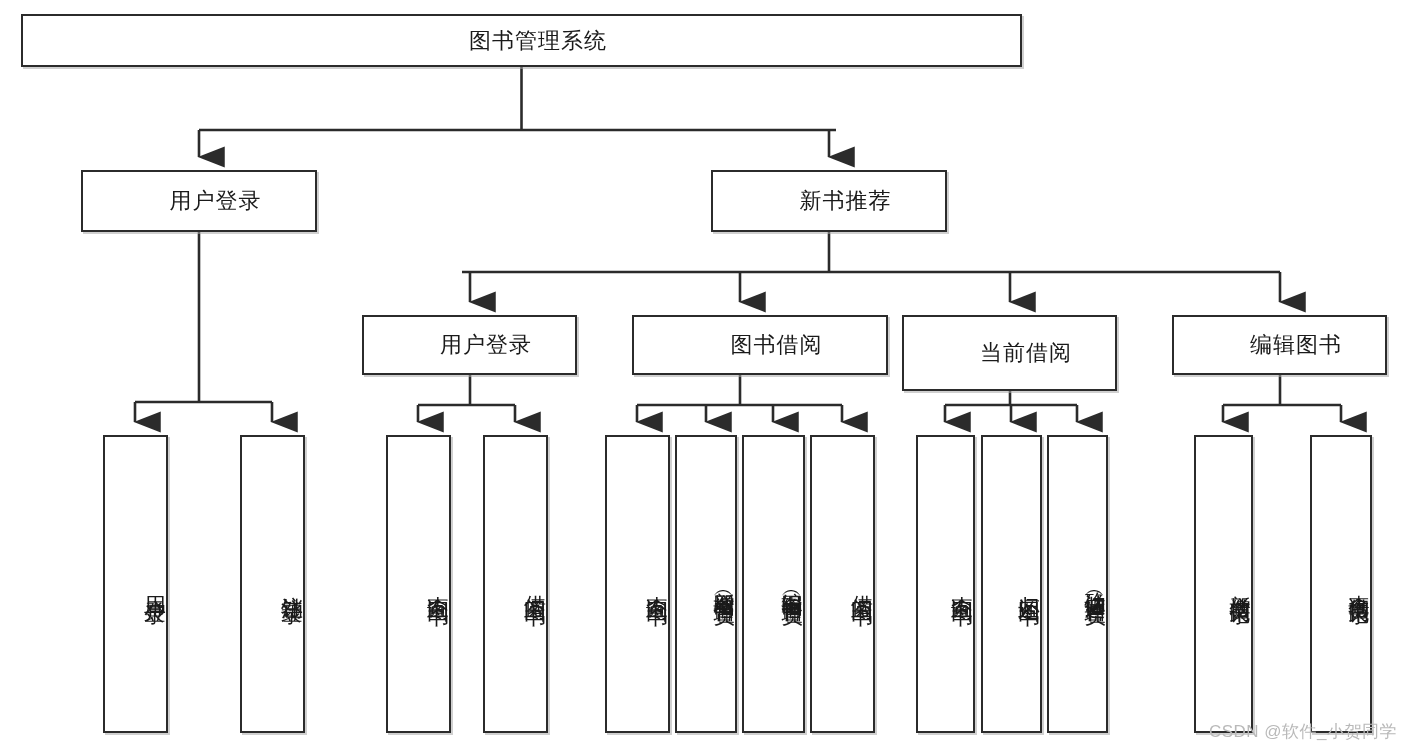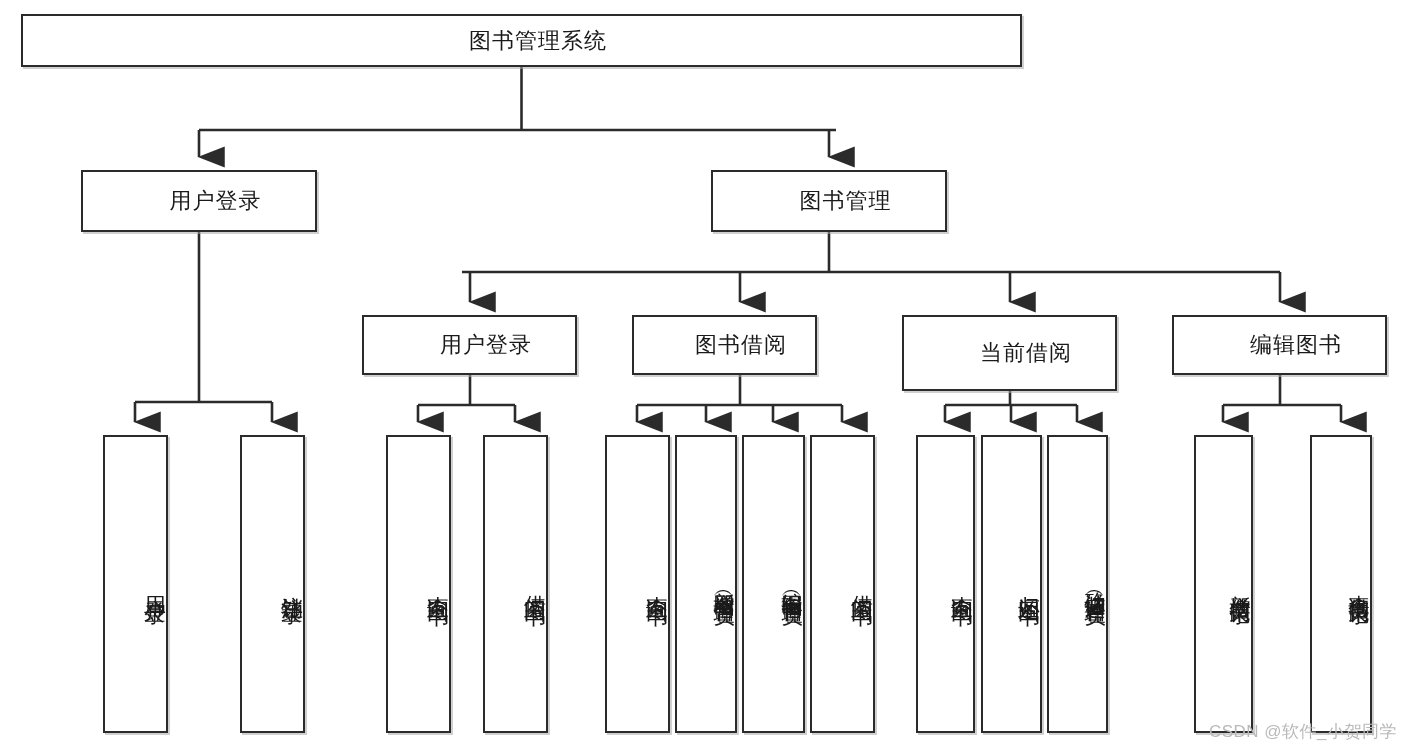--- a/index.html
+++ b/index.html
@@ -110,27 +110,27 @@
   </svg>
 
   <div class="node h" style="left:21px;top:14px;width:1001px;height:53px;">
     <span>图书管理系统</span>
   </div>
 
   <div class="node h" style="left:81px;top:170px;width:236px;height:62px;">
     <span>用户登录</span>
   </div>
   <div class="node h" style="left:711px;top:170px;width:236px;height:62px;">
-    <span>图书管理</span>
+    <span>新书推荐</span>
   </div>
 
   <div class="node h" style="left:362px;top:315px;width:215px;height:60px;">
     <span>用户登录</span>
   </div>
-  <div class="node h" style="left:632px;top:315px;width:185px;height:60px;">
+  <div class="node h" style="left:632px;top:315px;width:256px;height:60px;">
     <span>图书借阅</span>
   </div>
   <div class="node h" style="left:902px;top:315px;width:215px;height:76px;align-items:center;">
     <span>当前借阅</span>
   </div>
   <div class="node h" style="left:1172px;top:315px;width:215px;height:60px;">
     <span>编辑图书</span>
   </div>
 
   <div class="node v" style="left:103px;top:435px;width:65px;height:298px;">

